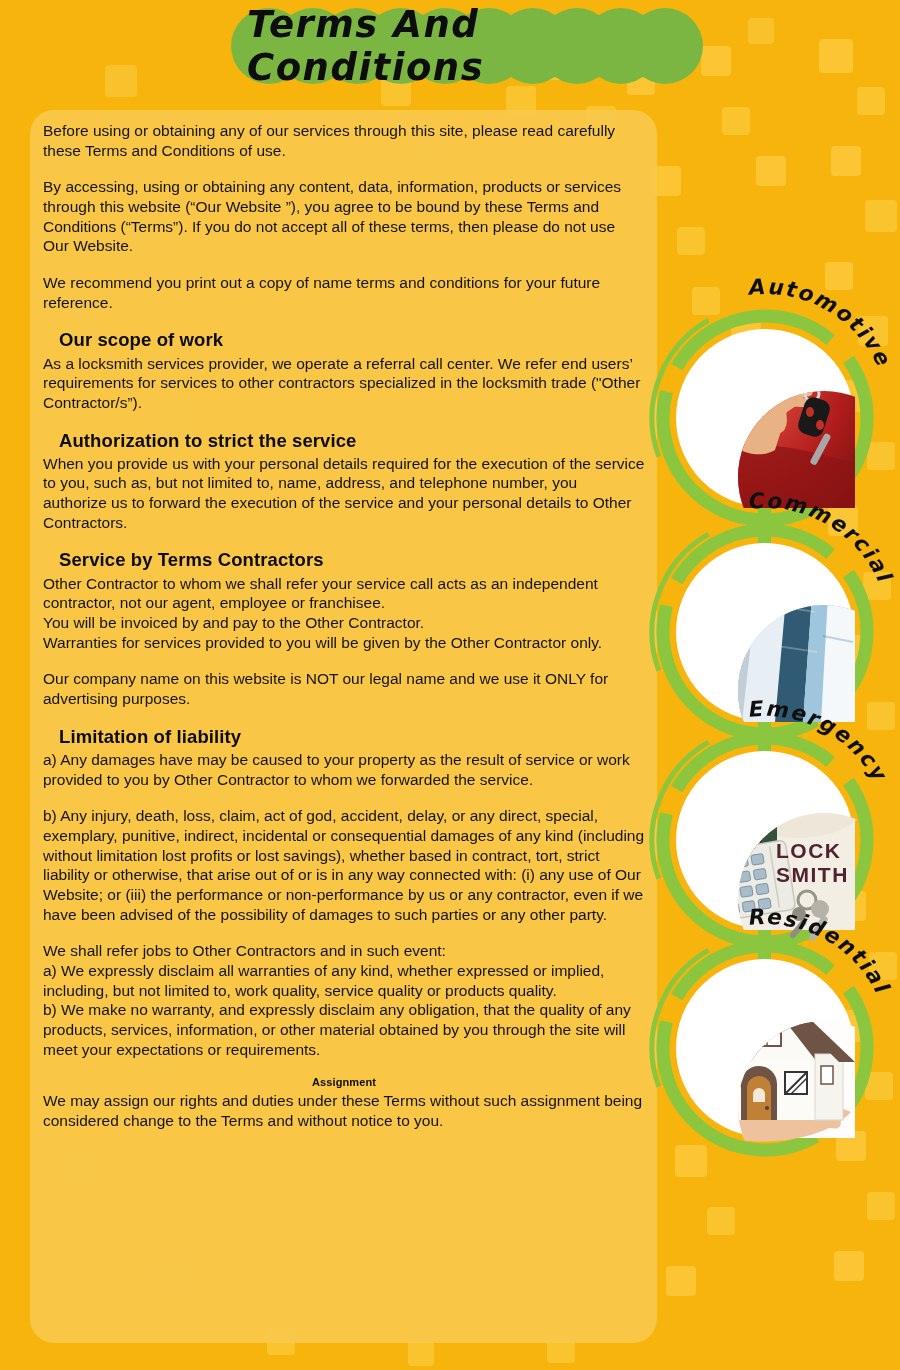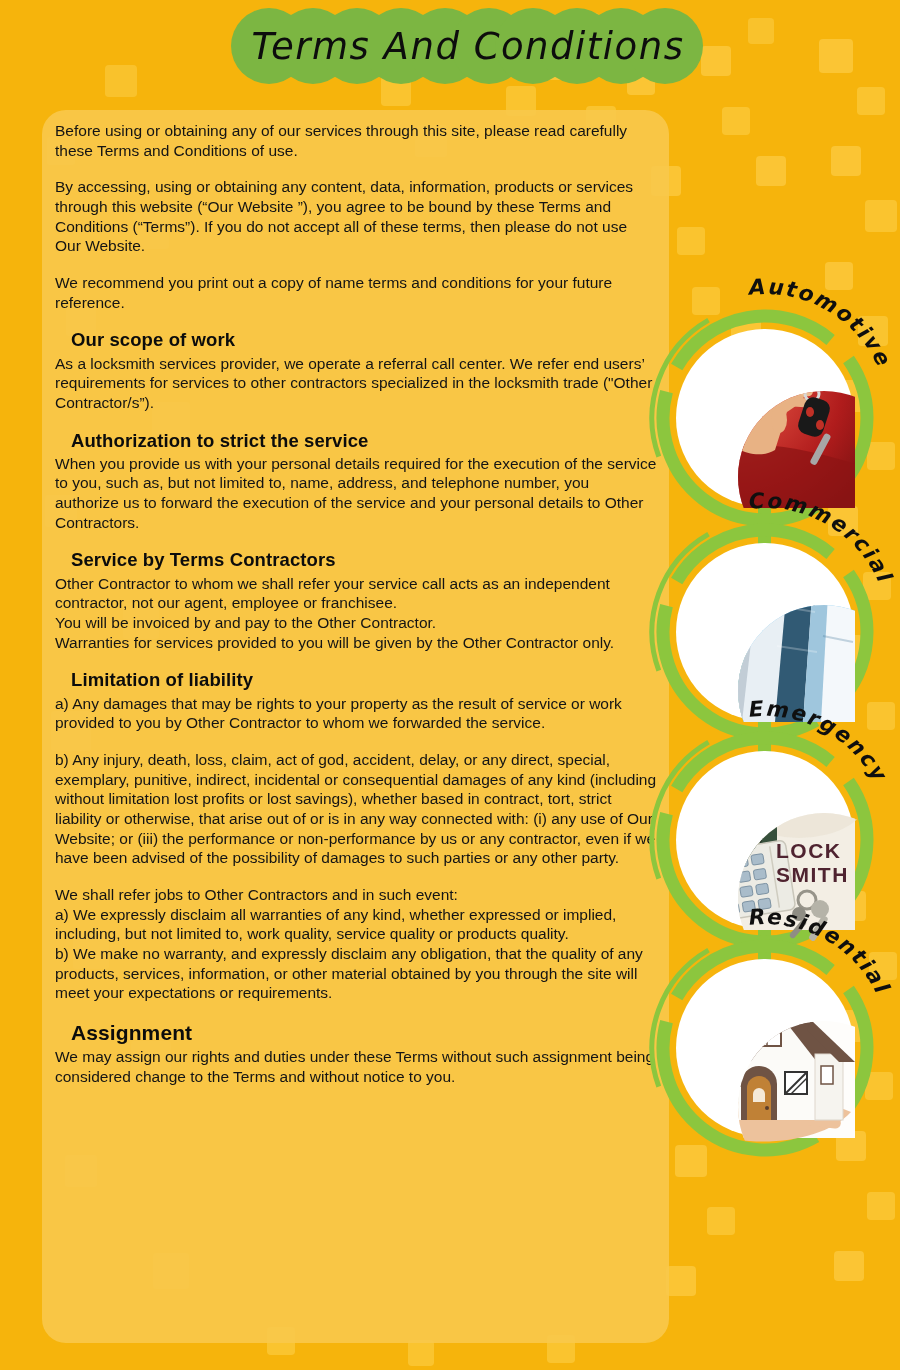--- a/index.html
+++ b/index.html
@@ -43,36 +43,36 @@
       80px 1170px 0 15px rgba(255,214,92,.4), 170px 1270px 0 17px rgba(255,214,92,.35),
       280px 1340px 0 13px rgba(255,214,92,.45), 420px 1352px 0 12px rgba(255,214,92,.45),
       560px 1348px 0 13px rgba(255,214,92,.45);
   }
   
   .banner{position:absolute;left:231px;top:7px;width:474px;height:78px;}
   .scallop{display:flex;align-items:center;height:78px;}
   .bump{flex:none;width:76px;height:76px;border-radius:50%;background:#7cb642;}
   .bump + .bump{margin-left:-32px;}
   .banner h1{
-    position:absolute;inset:0;margin:8px;display:flex;align-items:center;justify-content:center;
-    font-family:"DejaVu Sans",sans-serif;font-style:italic;font-weight:400;
+    position:absolute;inset:0;margin:16px;display:flex;align-items:center;justify-content:center;
+    font-family:"DejaVu Sans",sans-serif;font-style:italic;font-weight:700;
     font-size:37px;letter-spacing:1.5px;color:#0d0d0d;
   }
   
   .panel{
-    position:absolute;left:42px;top:110px;width:627px;height:1233px;box-sizing:border-box;
+    position:absolute;left:30px;top:110px;width:627px;height:1233px;box-sizing:border-box;
     background:rgba(249,200,75,.92);border-radius:24px;padding:11px 12px 0 13px;overflow:hidden;
   }
   .panel p{
     margin:0 0 17px;font-size:15.5px;line-height:1.27;color:#141414;white-space:pre-line;
   }
   .panel h2{
     margin:2px 16px 2px;font-size:18.5px;line-height:1.2;color:#0c0c0c;font-weight:700;letter-spacing:.1px;
   }
-  .panel h2.small{font-size:21px;}
+  .panel h2.small{font-size:11px;text-align:center;}
   
   .connector{
     position:absolute;left:758px;top:418px;width:13px;height:632px;background:#8cc63e;border-radius:6px;
   }
   .service{position:absolute;left:620px;width:290px;height:290px;}
   .service svg{display:block;}
   .ring-arc{fill:none;stroke:#8cc63e;stroke-width:13;}
   .ring-arc-thin{fill:none;stroke:#8cc63e;stroke-width:5;}
   .arc-label{
     font-family:"DejaVu Sans",sans-serif;font-weight:700;font-style:italic;
@@ -109,22 +109,23 @@
     <p>By accessing, using or obtaining any content, data, information, products or services through this website (“Our Website ”), you agree to be bound by these Terms and Conditions (“Terms”). If you do not accept all of these terms, then please do not use Our Website.</p>
     <p>We recommend you print out a copy of name terms and conditions for your future reference.</p>
     <h2>Our scope of work</h2>
     <p>As a locksmith services provider, we operate a referral call center. We refer end users’ requirements for services to other contractors specialized in the locksmith trade ("Other Contractor/s”).</p>
     <h2>Authorization to strict the service</h2>
     <p>When you provide us with your personal details required for the execution of the service to you, such as, but not limited to, name, address, and telephone number, you authorize us to forward the execution of the service and your personal details to Other Contractors.</p>
     <h2>Service by Terms Contractors</h2>
     <p>Other Contractor to whom we shall refer your service call acts as an independent contractor, not our agent, employee or franchisee.
 You will be invoiced by and pay to the Other Contractor.
 Warranties for services provided to you will be given by the Other Contractor only.</p>
+    <p>Our company name on this website is NOT our legal name and we use it ONLY for advertising purposes.</p>
     <h2>Limitation of liability</h2>
-    <p>a) Any damages that may be rights to your property as the result of service or work provided to you by Other Contractor to whom we forwarded the service.</p>
+    <p>a) Any damages have may be caused to your property as the result of service or work provided to you by Other Contractor to whom we forwarded the service.</p>
     <p>b) Any injury, death, loss, claim, act of god, accident, delay, or any direct, special, exemplary, punitive, indirect, incidental or consequential damages of any kind (including without limitation lost profits or lost savings), whether based in contract, tort, strict liability or otherwise, that arise out of or is in any way connected with: (i) any use of Our Website; or (iii) the performance or non-performance by us or any contractor, even if we have been advised of the possibility of damages to such parties or any other party.</p>
     <p>We shall refer jobs to Other Contractors and in such event:
 a) We expressly disclaim all warranties of any kind, whether expressed or implied, including, but not limited to, work quality, service quality or products quality.
 b) We make no warranty, and expressly disclaim any obligation, that the quality of any products, services, information, or other material obtained by you through the site will meet your expectations or requirements.</p>
     <h2 class="small">Assignment</h2>
     <p>We may assign our rights and duties under these Terms without such assignment being considered change to the Terms and without notice to you.</p>
   </main>
 
   <div class="connector"></div>
 

